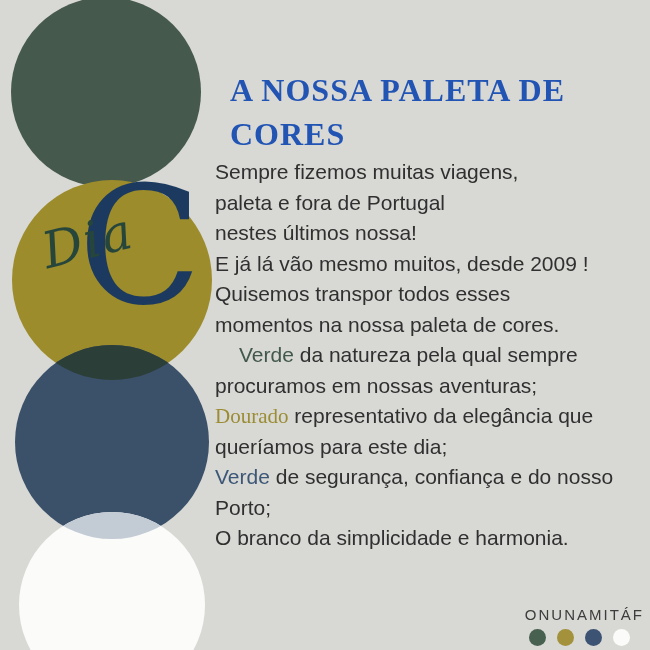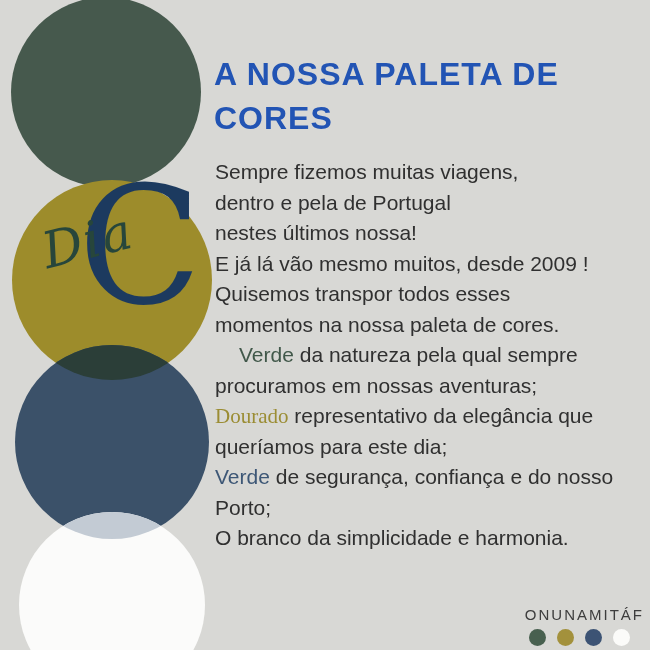--- a/index.html
+++ b/index.html
@@ -23,25 +23,25 @@
     font-style:italic;
     font-size:50px;line-height:1;
     transform:rotate(-14deg);
     z-index:3;
     letter-spacing:2px;
   }
   
   .title{
     position:absolute;left:214px;top:52px;
     width:420px;
-    font-family:Liberation Sans, sans-serif;
+    font-family:Liberation Serif, serif;
     font-weight:bold;
     font-size:32px;line-height:44px;
     letter-spacing:1px;
-    margin:0;z-index:4;
+    margin:16px;z-index:4;
   }
   .title span{display:block;}
   
   .body-text{
     position:absolute;left:215px;top:157px;
     width:435px;
     font-size:21px;line-height:30.5px;
     z-index:4;
   }
   .body-line{white-space:nowrap;}
@@ -88,21 +88,21 @@
   <div class="mono-c" style="color: rgb(28, 58, 95);">C</div>
   <div class="mono-script" style="color: rgb(39, 70, 59);">Dia</div>
 
   <h1 class="title" style="color: rgb(34, 84, 180);">
     <span>A NOSSA PALETA DE</span>
     <span>CORES</span>
   </h1>
 
   <div class="body-text" id="body-text" style="color: rgb(48, 48, 48);">
       <div class="body-line"><span>Sempre fizemos muitas viagens,</span></div>
-      <div class="body-line"><span>dentro e pela de Portugal</span></div>
+      <div class="body-line"><span>paleta e fora de Portugal</span></div>
       <div class="body-line"><span>nestes últimos nossa!</span></div>
       <div class="body-line"><span>E já lá vão mesmo muitos, desde 2009 !</span></div>
       <div class="body-line"><span>Quisemos transpor todos esses</span></div>
       <div class="body-line"><span>momentos na nossa paleta de cores.</span></div>
       <div class="body-line"><span style="color: rgb(65, 88, 74); margin-left: 24px;">Verde</span><span> da natureza pela qual sempre</span></div>
       <div class="body-line"><span>procuramos em nossas aventuras;</span></div>
       <div class="body-line"><span style="color: rgb(155, 141, 52); font-family: Liberation Serif, serif;">Dourado</span><span> representativo da elegância que</span></div>
       <div class="body-line"><span>queríamos para este dia;</span></div>
       <div class="body-line"><span style="color: rgb(61, 87, 118);">Verde</span><span> de segurança, confiança e do nosso</span></div>
       <div class="body-line"><span>Porto;</span></div>

